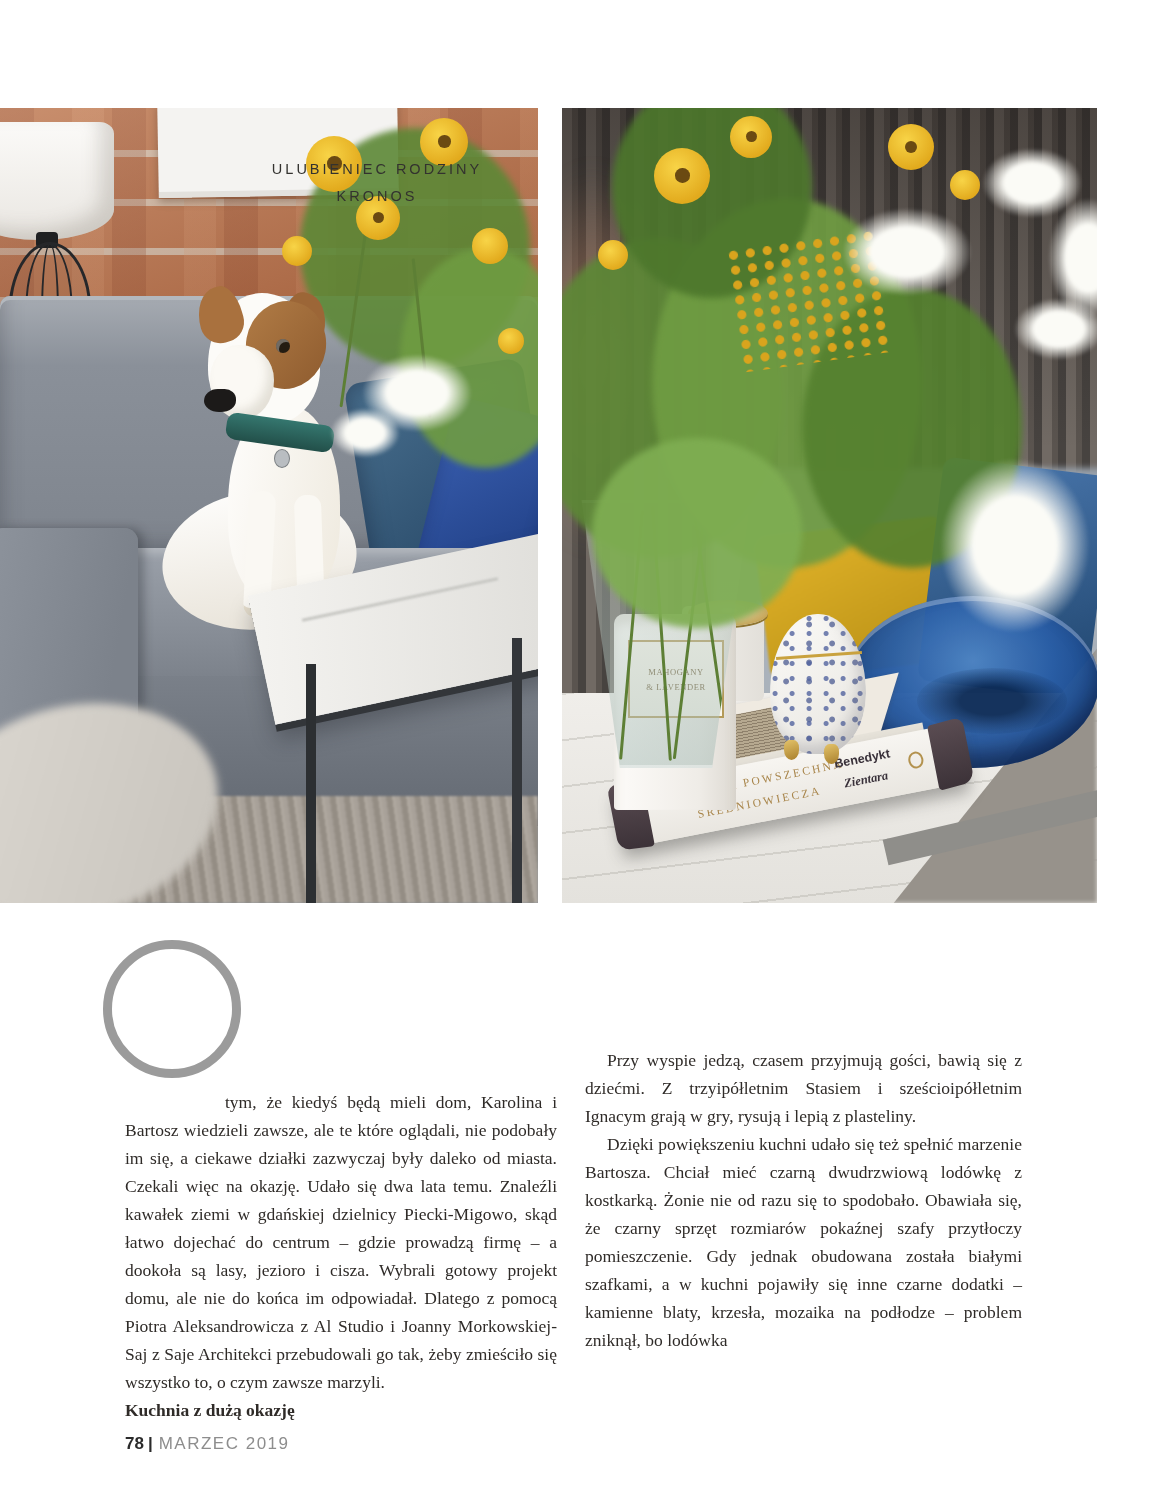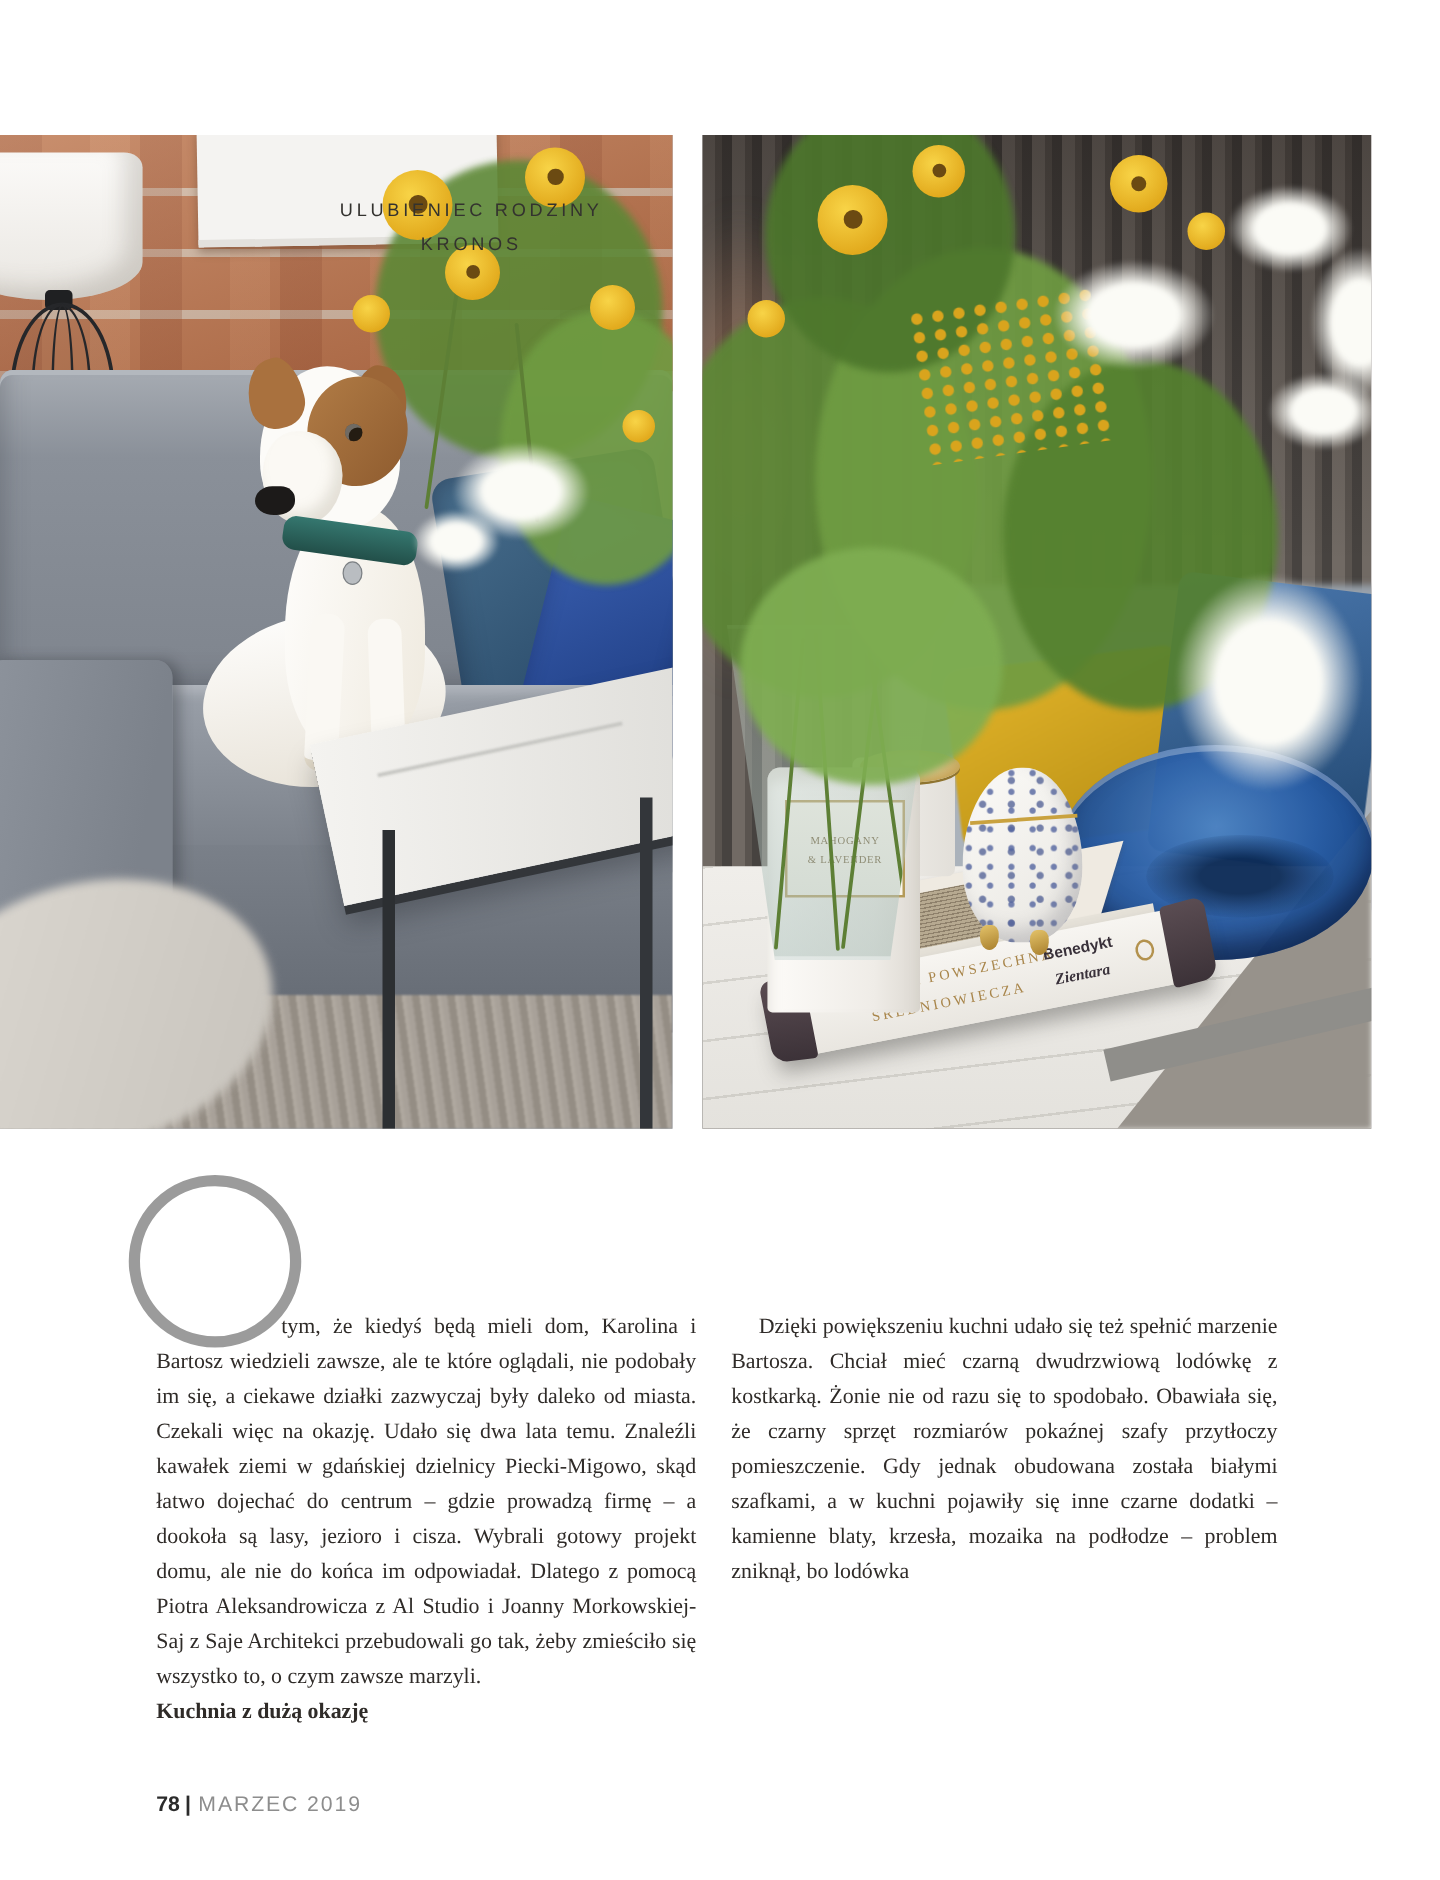--- a/index.html
+++ b/index.html
@@ -145,21 +145,21 @@
     clip-path:polygon(6% 0,94% 0,74% 100%,26% 100%);
     background:linear-gradient(180deg,rgba(214,226,219,.30),rgba(170,190,184,.55));
     box-shadow:inset 0 0 0 3px rgba(255,255,255,.4);}
   .stem{position:absolute;width:3px;background:#5d7f35;border-radius:2px;}
   .greens-r{border-radius:50%;filter:blur(3px);opacity:.92;}
 
   
   .dropcap-ring{left:103px;top:940px;width:120px;height:120px;border:9px solid #9b9b9b;border-radius:50%;}
   .col{position:absolute;top:1046px;color:#2f2b28;font-size:17.5px;line-height:28px;text-align:justify;}
   .col p{margin:0;}
-  .col-left{left:125px;width:432px;}
+  .col-left{left:125px;width:432px;margin-top:42px;}
   .col-right{left:585px;width:437px;}
   .indent-drop{text-indent:100px;}
   .indent-par{text-indent:22px;}
   .heading{margin-top:16px;font-weight:bold;}
   .footer{position:absolute;left:125px;top:1434px;font-family:"Liberation Sans",sans-serif;font-size:17px;}
   .footer .pg{font-weight:bold;color:#2b2b2b;}
   .footer .sep{color:#2b2b2b;margin:0 6px 0 4px;font-weight:bold;}
   .footer .issue{color:#8d8d8d;letter-spacing:1.5px;}
 </style>
 </head>
@@ -307,19 +307,20 @@
   </section>
 
   <div class="abs dropcap-ring"></div>
 
   <div class="col col-left">
     <p class="indent-drop">tym, że kiedyś będą mieli dom, Karolina i Bartosz wiedzieli zawsze, ale te które oglądali, nie podobały im się, a ciekawe działki zazwyczaj były daleko od miasta. Czekali więc na okazję. Udało się dwa lata temu. Znaleźli kawałek ziemi w gdańskiej dzielnicy Piecki-Migowo, skąd łatwo dojechać do centrum – gdzie prowadzą firmę – a dookoła są lasy, jezioro i cisza. Wybrali gotowy projekt domu, ale nie do końca im odpowiadał. Dlatego z pomocą Piotra Aleksandrowicza z Al Studio i Joanny Morkowskiej-Saj z Saje Architekci przebudowali go tak, żeby zmieściło się wszystko to, o czym zawsze marzyli.</p>
     <p class="heading">Kuchnia z dużą okazję</p>
   </div>
 
   <div class="col col-right">
+    <p class="indent-par">Przy wyspie jedzą, czasem przyjmują gości, bawią się z dziećmi. Z trzyipółletnim Stasiem i sześcioipółletnim Ignacym grają w gry, rysują i lepią z plasteliny.</p>
     <p class="indent-par">Dzięki powiększeniu kuchni udało się też spełnić marzenie Bartosza. Chciał mieć czarną dwudrzwiową lodówkę z kostkarką. Żonie nie od razu się to spodobało. Obawiała się, że czarny sprzęt rozmiarów pokaźnej szafy przytłoczy pomieszczenie. Gdy jednak obudowana została białymi szafkami, a w kuchni pojawiły się inne czarne dodatki – kamienne blaty, krzesła, mozaika na podłodze – problem zniknął, bo lodówka</p>
   </div>
 
   <div class="footer">
     <span class="pg">78</span><span class="sep">|</span><span class="issue">MARZEC 2019</span>
   </div>
 </div>
 
 </body></html>

